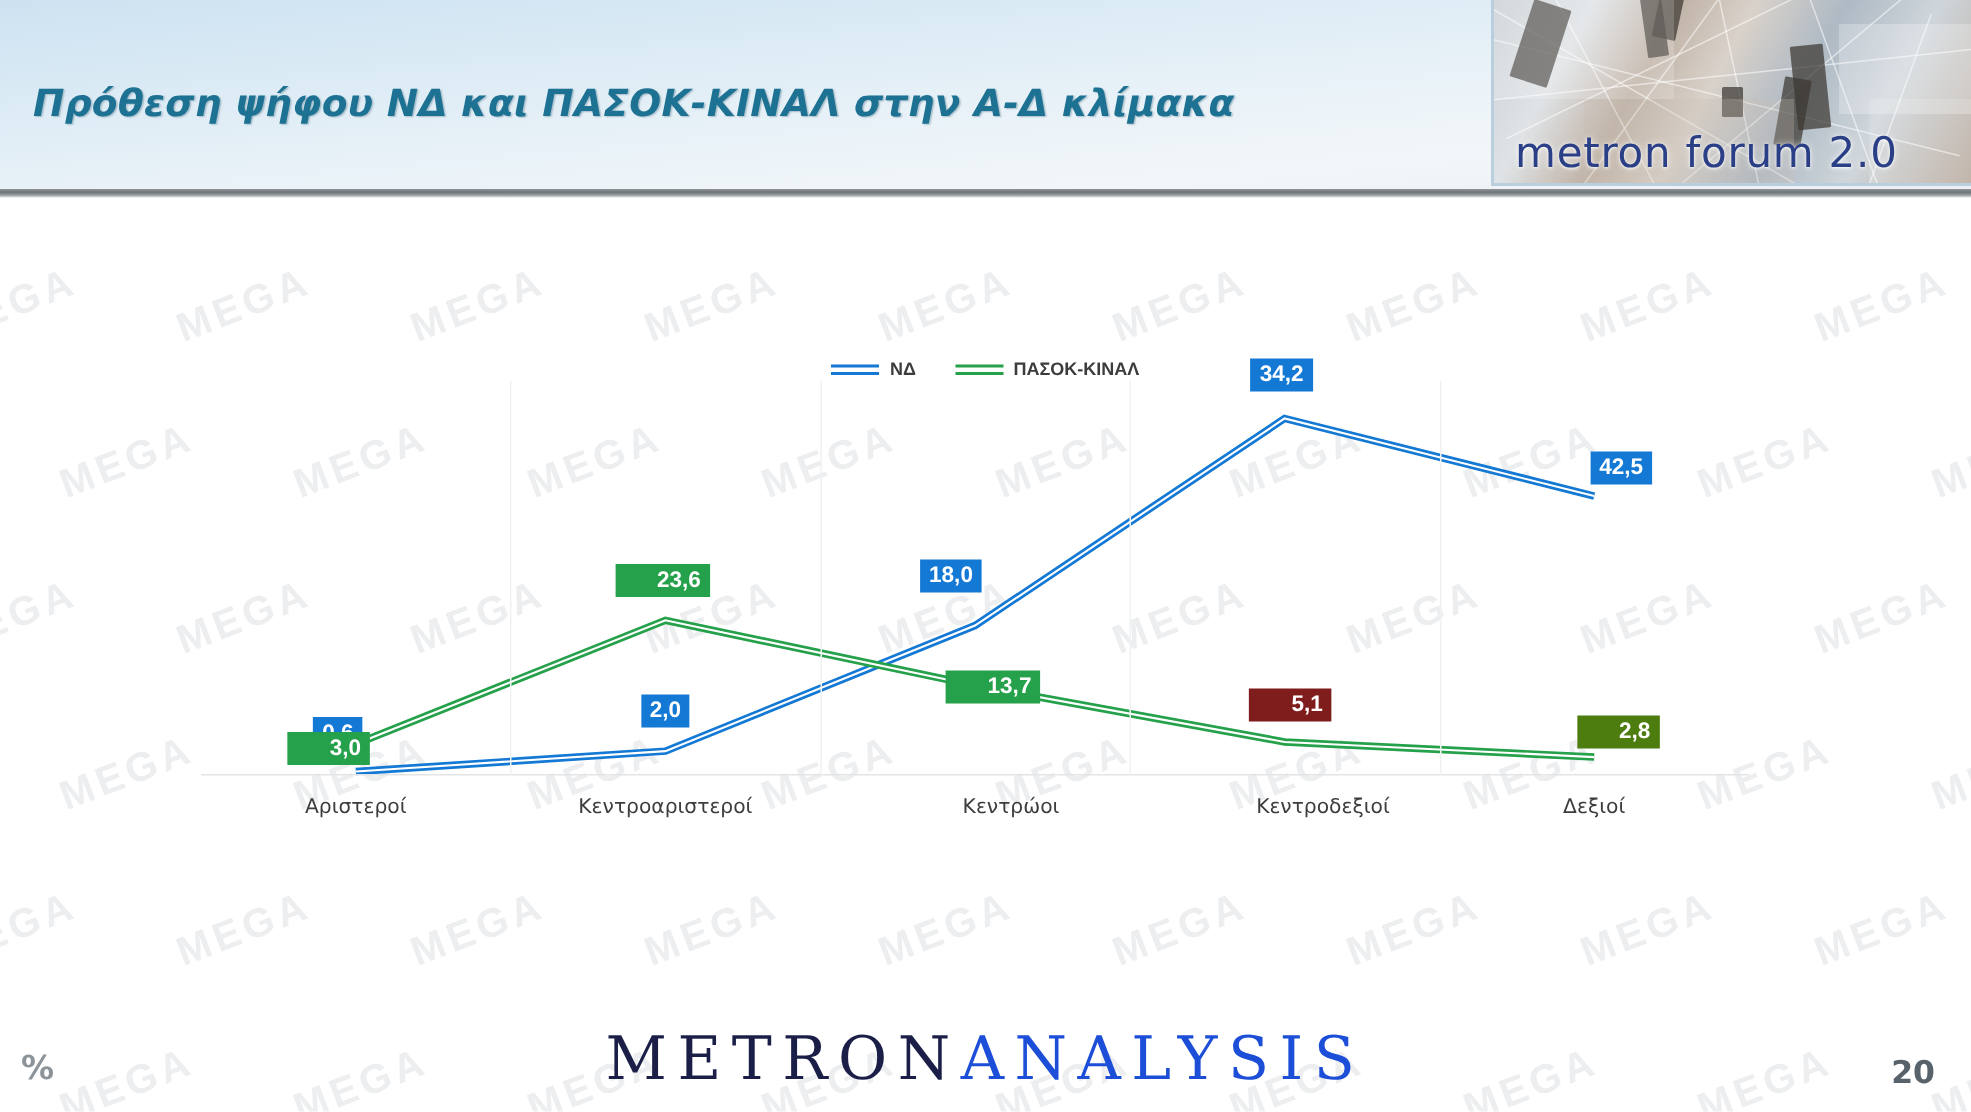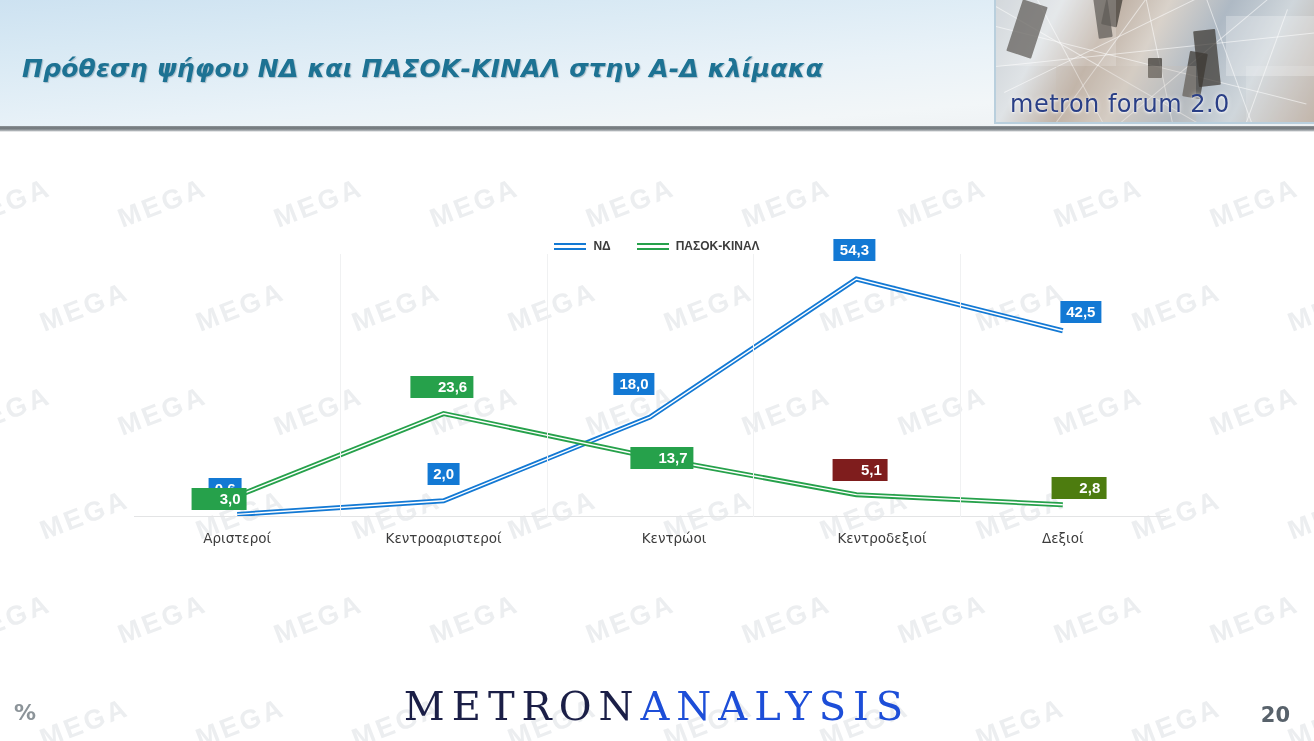--- a/index.html
+++ b/index.html
@@ -48,21 +48,21 @@
   #logo-photo{position:absolute;inset:0;
     background:
       linear-gradient(118deg,#c9cfd4 0%,#dfe3e6 18%,#c0b2a6 33%,#d9d2ca 46%,#aeb9c4 62%,#cfd6db 78%,#b8a99c 100%);
   }
   #logo-photo .fct{position:absolute;background:rgba(255,255,255,.22);}
   #logo-photo .ln{position:absolute;background:rgba(255,255,255,.55);height:1px;transform-origin:0 0;}
   #logo-photo .drk{position:absolute;background:rgba(60,55,50,.72);border-radius:1px;}
   #logo-text{
     position:absolute;left:14px;bottom:4px;z-index:6;
     font-family:"DejaVu Sans","Liberation Sans",sans-serif;
-    font-size:24px;font-weight:400;color:#2a3f86;
+    font-size:28px;font-weight:400;color:#2a3f86;
     letter-spacing:.5px;
     text-shadow:0 1px 2px rgba(255,255,255,.85),0 0 5px rgba(255,255,255,.7);
     white-space:nowrap;
   }
 
   
   #chart{position:absolute;left:0;top:132px;width:1143px;height:470px;z-index:1;}
   #legend{
     position:absolute;left:0;top:104px;width:1314px;height:20px;
     display:flex;justify-content:center;align-items:center;gap:26px;
@@ -254,21 +254,21 @@
         <polyline points="103.2,241.96 309.6,159.55333333333334 516,202.94833333333332 722.4,240.645 928.8000000000001,250.72666666666666" fill="none" stroke="#ffffff" stroke-width="1.4" stroke-linejoin="miter"></polyline>
       </svg>
     <div class="baseline"></div>
   <div class="vgrid" style="left: 206.4px;"></div>
       <div class="vgrid" style="left: 412.8px;"></div>
       <div class="vgrid" style="left: 619.2px;"></div>
       <div class="vgrid" style="left: 825.6px;"></div>
       <div class="dlabel nd" style="background: rgb(19, 121, 212); left: 91.2px; top: 224.37px;">0,6</div>
       <div class="dlabel nd" style="background: rgb(19, 121, 212); left: 309.6px; top: 208.782px;">2,0</div>
       <div class="dlabel nd" style="background: rgb(19, 121, 212); left: 500px; top: 119.06px;">18,0</div>
-      <div class="dlabel nd" style="background: rgb(19, 121, 212); left: 720.4px; top: -15.015px;">54,3</div>
+      <div class="dlabel nd" style="background: rgb(19, 121, 212); left: 720.4px; top: -15.015px;">34,2</div>
       <div class="dlabel nd" style="background: rgb(19, 121, 212); left: 946.8px; top: 46.7083px;">42,5</div>
       <div class="dlabel pk" style="background: rgb(38, 161, 75); left: 85.2px; top: 233.96px;">3,0</div>
       <div class="dlabel pk" style="background: rgb(38, 161, 75); left: 307.6px; top: 121.553px;">23,6</div>
       <div class="dlabel pk" style="background: rgb(38, 161, 75); left: 528px; top: 192.948px;">13,7</div>
       <div class="dlabel pk" style="background: #7f1d1d; left: 726.4px; top: 204.645px;">5,1</div>
       <div class="dlabel pk" style="background: #4d7c0f; left: 944.8px; top: 222.727px;">2,8</div>
     </div>
 
   <div id="xlabels">
       <div class="xlab" style="left: 103.2px;">Αριστεροί</div>

